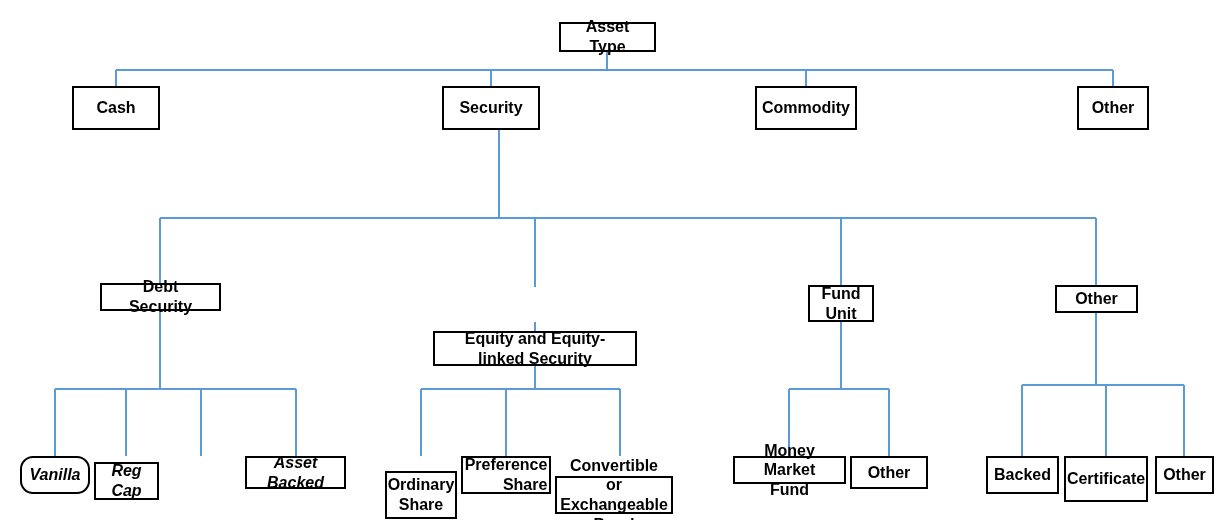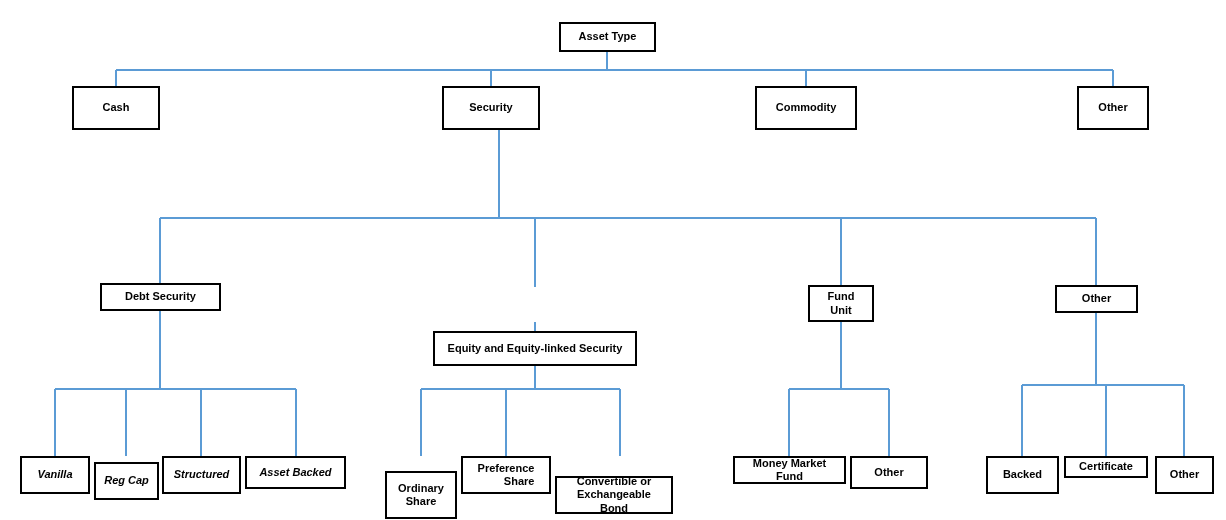--- a/index.html
+++ b/index.html
@@ -28,21 +28,21 @@
     z-index: 2;
     box-sizing: border-box;
     background: #ffffff;
     border: 2px solid #000000;
     display: flex;
     align-items: center;
     justify-content: center;
     text-align: center;
     color: #000000;
     font-weight: bold;
-    font-size: 11px;
+    font-size: 16px;
     line-height: 1.22;
     padding: 2px 8px;
   }
   .node.italic {
     font-style: italic;
   }
 </style>
 </head>
 <body>
 
@@ -96,29 +96,28 @@
   <div class="node" style="left:72px; top:86px; width:88px; height:44px;">Cash</div>
   <div class="node" style="left:442px; top:86px; width:98px; height:44px;">Security</div>
   <div class="node" style="left:755px; top:86px; width:102px; height:44px;">Commodity</div>
   <div class="node" style="left:1077px; top:86px; width:72px; height:44px;">Other</div>
 
   <div class="node" style="left:100px; top:283px; width:121px; height:28px;">Debt Security</div>
   <div class="node" style="left:433px; top:287px; width:204px; height:35px;margin-top:44px;">Equity and Equity-linked Security</div>
   <div class="node" style="left:808px; top:285px; width:66px; height:37px;">Fund<br>Unit</div>
   <div class="node" style="left:1055px; top:285px; width:83px; height:28px;">Other</div>
 
-  <div class="node italic" style="left:20px; top:456px; width:70px; height:38px;">Vanilla</div>
+  <div class="node italic" style="left:20px; top:456px; width:70px; height:38px;border-radius:13px;">Vanilla</div>
   <div class="node italic" style="left:94px; top:462px; width:65px; height:38px;">Reg Cap</div>
-  <div class="node italic" style="left:162px; top:456px; width:79px; height:38px;">Structured</div>
   <div class="node italic" style="left:245px; top:456px; width:101px; height:33px;">Asset Backed</div>
 
   <div class="node" style="left:385px; top:456px; width:72px; height:48px;margin-top:15px;">Ordinary<br>Share</div>
   <div class="node" style="left:461px; top:456px; width:90px; height:38px;text-align:right;">Preference<br>Share</div>
   <div class="node" style="left:555px; top:476px; width:118px; height:38px;">Convertible or<br>Exchangeable Bond</div>
 
   <div class="node" style="left:733px; top:456px; width:113px; height:28px;">Money Market<br>Fund</div>
   <div class="node" style="left:850px; top:456px; width:78px; height:33px;">Other</div>
 
   <div class="node" style="left:986px; top:456px; width:73px; height:38px;">Backed</div>
-  <div class="node" style="left:1064px; top:456px; width:84px; height:22px;">Certificate</div>
+  <div class="node" style="left:1064px; top:456px; width:84px; height:46px;">Certificate</div>
   <div class="node" style="left:1155px; top:456px; width:59px; height:38px;">Other</div>
 
 </div>
 
 </body></html>

